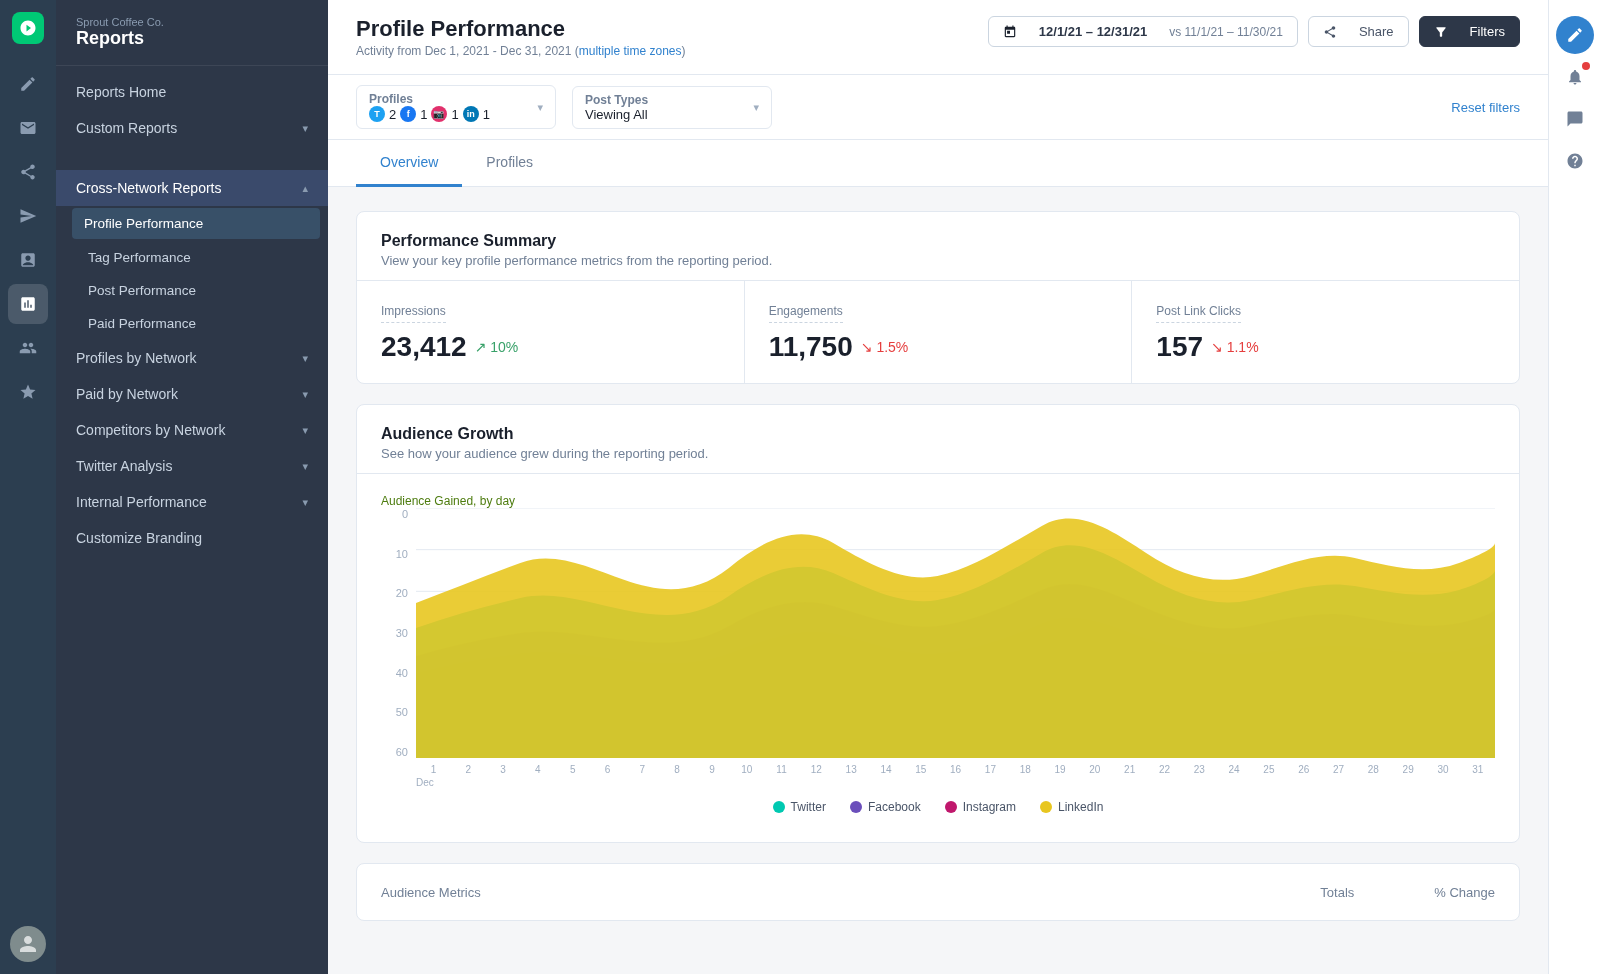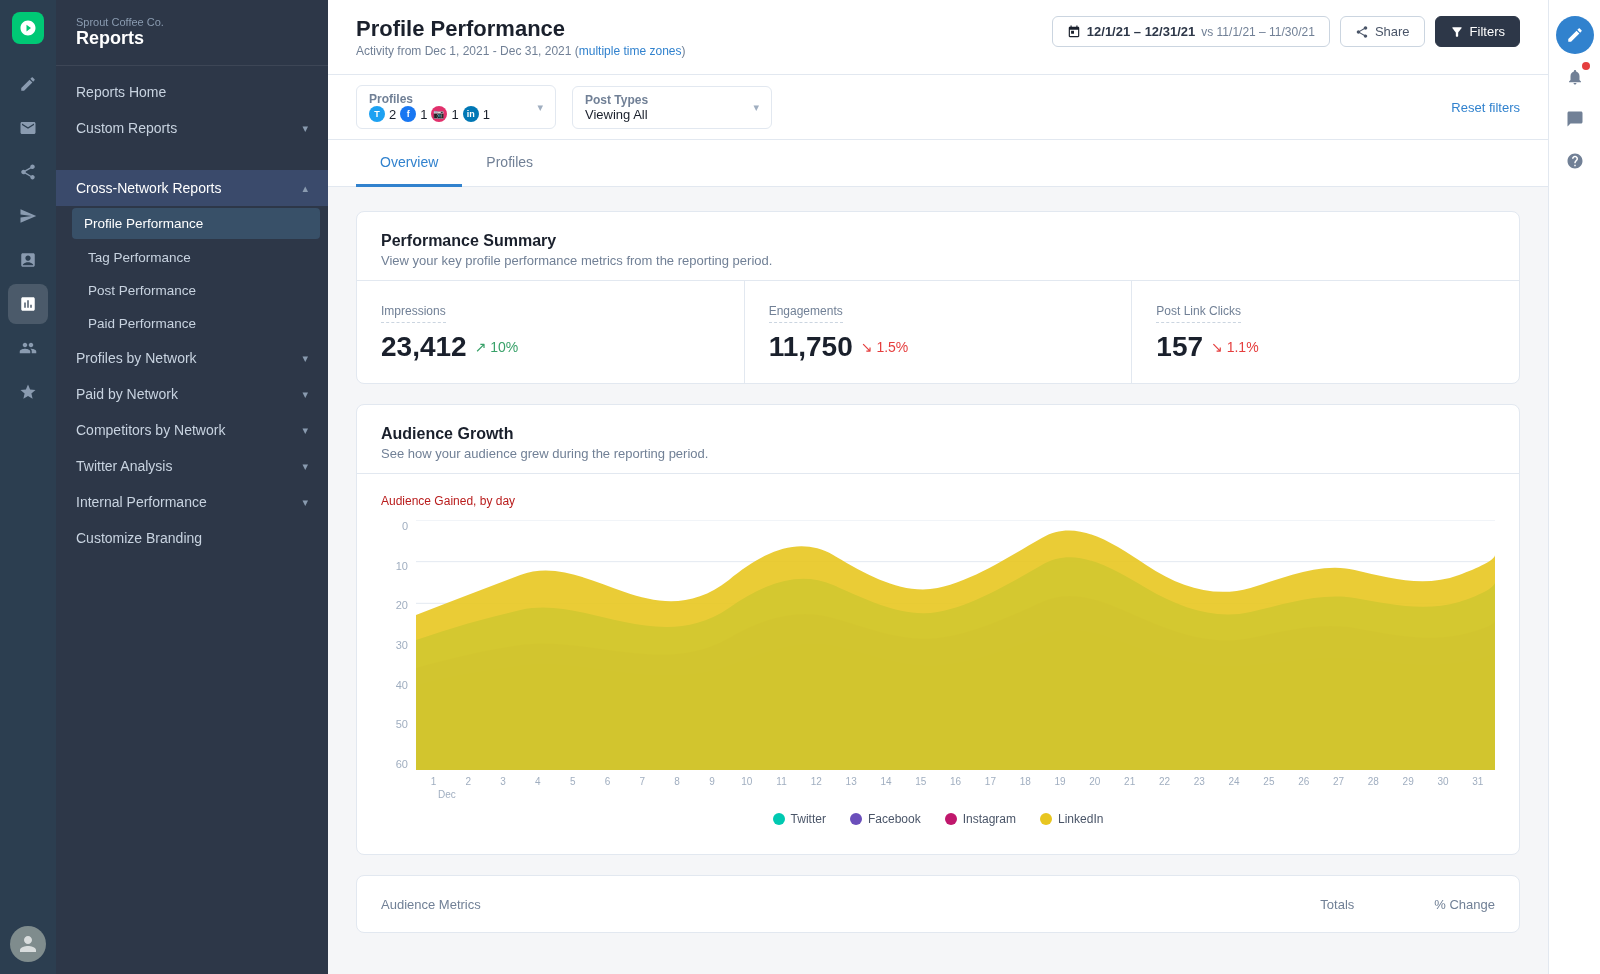--- a/index.html
+++ b/index.html
@@ -90,21 +90,21 @@
     }
     .topbar-left .page-title { font-size: 22px; font-weight: 700; color: #1a202c; }
     .topbar-left .page-subtitle { font-size: 12px; color: #718096; margin-top: 2px; }
     .topbar-left .page-subtitle span { color: #3182ce; }
     .topbar-right { display: flex; gap: 10px; align-items: center; }
     .btn {
       padding: 7px 14px;
       border-radius: 6px;
       font-size: 13px;
       cursor: pointer;
-      display: flex; align-items: center; gap: 6px;
+      display: flex; align-items: center; gap: 22px;
       border: 1px solid #cbd5e0;
       background: #fff;
       color: #4a5568;
       font-weight: 500;
     }
     .btn.primary { background: #2d3748; color: #fff; border-color: #2d3748; }
     .btn.date-btn { font-weight: 600; color: #1a202c; }
     .btn.date-btn strong { color: #2d3748; }
 
     .filter-bar {
@@ -183,21 +183,21 @@
       margin-bottom: 8px;
       display: inline-block;
     }
     .metric-value { font-size: 28px; font-weight: 700; color: #1a202c; display: flex; align-items: center; gap: 8px; }
     .metric-change { font-size: 14px; font-weight: 500; }
     .metric-change.up { color: #38a169; }
     .metric-change.down { color: #e53e3e; }
 
     
     .chart-container { padding: 20px 24px; }
-    .chart-title { font-size: 12px; color: #b91c1c; margin-bottom: 12px; }
+    .chart-title { font-size: 12px; color: #4d7c0f; }
     .chart-area { position: relative; height: 280px; }
     .chart-y-labels { position: absolute; left: 0; top: 0; bottom: 30px; width: 35px; display: flex; flex-direction: column-reverse; justify-content: space-between; }
     .chart-y-label { font-size: 11px; color: #a0aec0; text-align: right; padding-right: 8px; }
     .chart-svg-wrap { position: absolute; left: 35px; right: 0; top: 0; bottom: 30px; }
     .chart-x-labels { position: absolute; left: 35px; right: 0; bottom: 0; height: 30px; display: flex; align-items: flex-start; padding-top: 6px; }
     .chart-x-label { font-size: 10px; color: #a0aec0; flex: 1; text-align: center; }
 
     
     .legend { display: flex; justify-content: center; gap: 24px; padding: 12px 0 8px; }
     .legend-item { display: flex; align-items: center; gap: 6px; font-size: 12px; color: #4a5568; }
@@ -499,21 +499,21 @@
             <div class="chart-x-label">23</div>
             <div class="chart-x-label">24</div>
             <div class="chart-x-label">25</div>
             <div class="chart-x-label">26</div>
             <div class="chart-x-label">27</div>
             <div class="chart-x-label">28</div>
             <div class="chart-x-label">29</div>
             <div class="chart-x-label">30</div>
             <div class="chart-x-label">31</div>
           </div>
-          <div style="position:absolute;left:35px;bottom:0;font-size:10px;color:#a0aec0;margin-left:22px;">Dec</div>
+          <div style="position:absolute;left:35px;bottom:0;font-size:10px;color:#a0aec0;">Dec</div>
         </div>
 
         <div class="legend">
           <div class="legend-item">
             <div class="legend-dot" style="background:#00c9b1;"></div>
             <span>Twitter</span>
           </div>
           <div class="legend-item">
             <div class="legend-dot" style="background:#6b4fbb;"></div>
             <span>Facebook</span>

